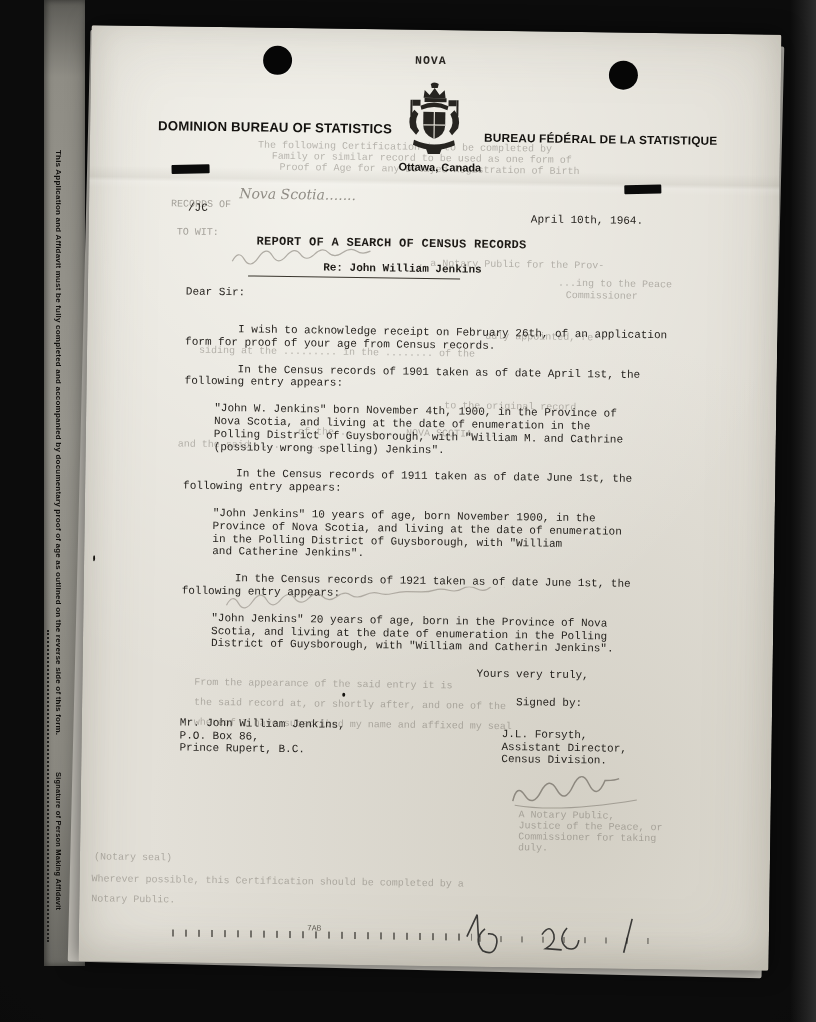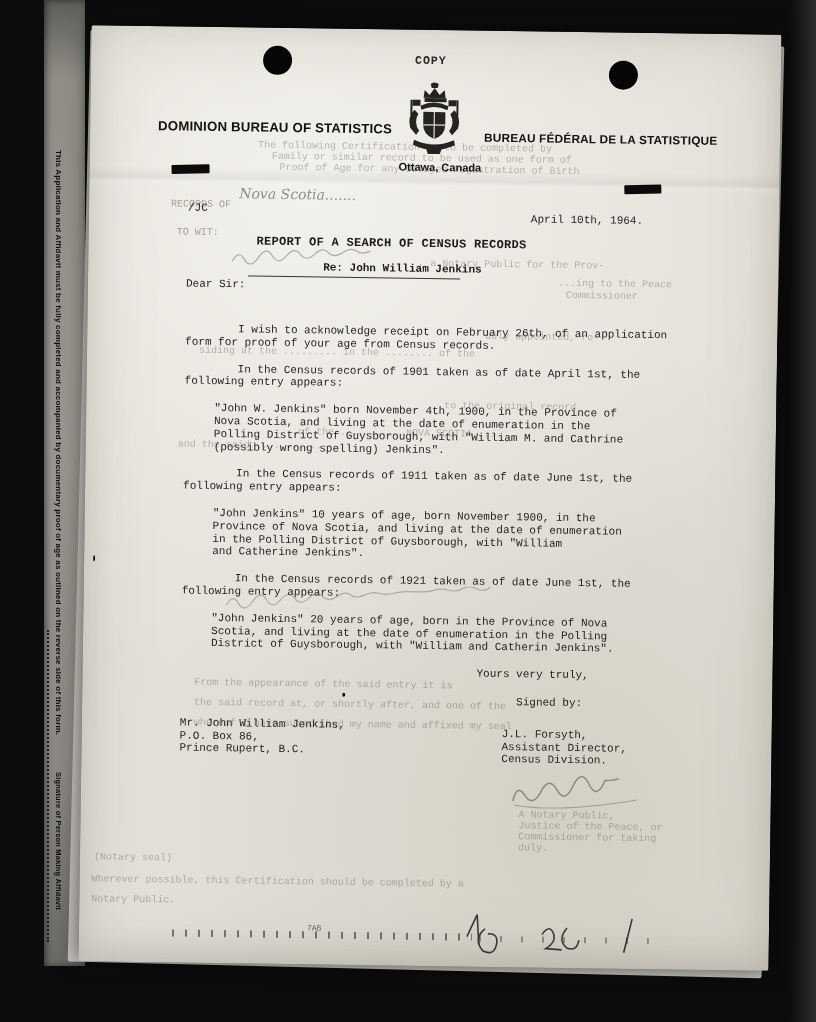--- a/index.html
+++ b/index.html
@@ -59,21 +59,21 @@
   .dept { position:absolute; font-weight:bold; color:#14120f; letter-spacing:.2px; }
   .dept-en { left:68px;  top:92px;  font-size:13.2px; }
   .dept-fr { left:394px; top:100px; font-size:11.8px; }
   .crest { position:absolute; left:316px; top:52px; }
   .ottawa { position:absolute; left:309px; top:131px; font-size:11px; font-weight:bold; color:#14120f; }
   .refcode { position:absolute; left:99px;  top:175px; font:11px "Liberation Mono", monospace; color:#26231f; }
   .date    { position:absolute; left:442px; top:182px; font:11px "Liberation Mono", monospace; color:#26231f; }
   .title   { position:absolute; left:168px; top:207px; font:bold 12px "Liberation Mono", monospace; letter-spacing:.3px; color:#1e1b17; }
   .subject { position:absolute; left:235px; top:233px; font:bold 11px "Liberation Mono", monospace; color:#1e1b17; }
   .subject-underline { position:absolute; left:160px; top:248px; width:212px; border-bottom:1.3px solid #39352d; }
-  .salutation { position:absolute; left:98px; top:251px; font:11px "Liberation Mono", monospace; color:#26231f;text-align:center; }
+  .salutation { position:absolute; left:98px; top:259px; font:11px "Liberation Mono", monospace; color:#26231f;text-align:center; }
 
   .body { position:absolute; left:98px; top:296px; width:530px;
           font:11px/12.8px "Liberation Mono", monospace; color:#26231f; }
   .para { white-space:pre-wrap; margin-bottom:14px; }
   .para.quote { margin-left:30px; }
   .closing  { margin:10px 0 0 296px; }
   .signedby { margin:15px 0 0 336px; }
   .sigrow   { position:relative; margin-top:12px; height:62px; }
   .recipient { position:absolute; left:0; top:0; white-space:pre-wrap; }
   .sigblock  { position:absolute; left:322px; top:7px; white-space:pre-wrap; }
@@ -135,21 +135,21 @@
       <path d="M6 20 q6 -12 12 -2 t14 -2 t14 -2 t14 0 t14 -2 t14 0 t14 -2 t14 0 t14 -2 t14 0" stroke="rgba(85,78,68,.42)" stroke-width="1.2" fill="none"></path>
     </svg>
     <svg class="hw" style="left:138px;top:556px" width="330" height="34">
       <path d="M5 22 q6 -12 12 -2 t14 -2 t14 -2 t14 0 t14 -2 t14 0 t14 -2 t14 0 t14 -2 t14 0 t14 -2 t14 0 t14 -2 t14 0 t14 -2 t14 0 t14 -2 t14 0 t14 -2 t14 0" stroke="rgba(85,78,68,.36)" stroke-width="1.2" fill="none"></path>
     </svg>
     <svg class="hw" style="left:424px;top:744px" width="160" height="38">
       <path d="M8 26 q4 -18 12 -6 t16 -4 t16 -2 t16 -4 t16 -2 t16 -4 q10 0 14 -2" stroke="rgba(70,63,55,.5)" stroke-width="1.5" fill="none"></path>
       <path d="M10 30 q45 7 122 -7" stroke="rgba(70,63,55,.35)" stroke-width="1" fill="none"></path>
     </svg>
 
-    <div class="copy">COPY</div>
+    <div class="copy">NOVA</div>
     <div class="hole hole-l"></div>
     <div class="hole hole-r"></div>
 
     <div class="dept dept-en">DOMINION BUREAU OF STATISTICS</div>
     <svg class="crest" width="56" height="74" viewBox="0 0 56 74">
       <g fill="#262420">
         <path d="M24 2 q4 -3 8 0 l-1 4 h-6 z"></path>
         <path d="M18 8 l5 5 5 -7 5 7 5 -5 1 8 h-22 z"></path>
         <rect x="18" y="16" width="22" height="4"></rect>
         <path d="M14 24 q14 -7 28 0 l-1 4 q-13 -6 -26 0 z"></path>

